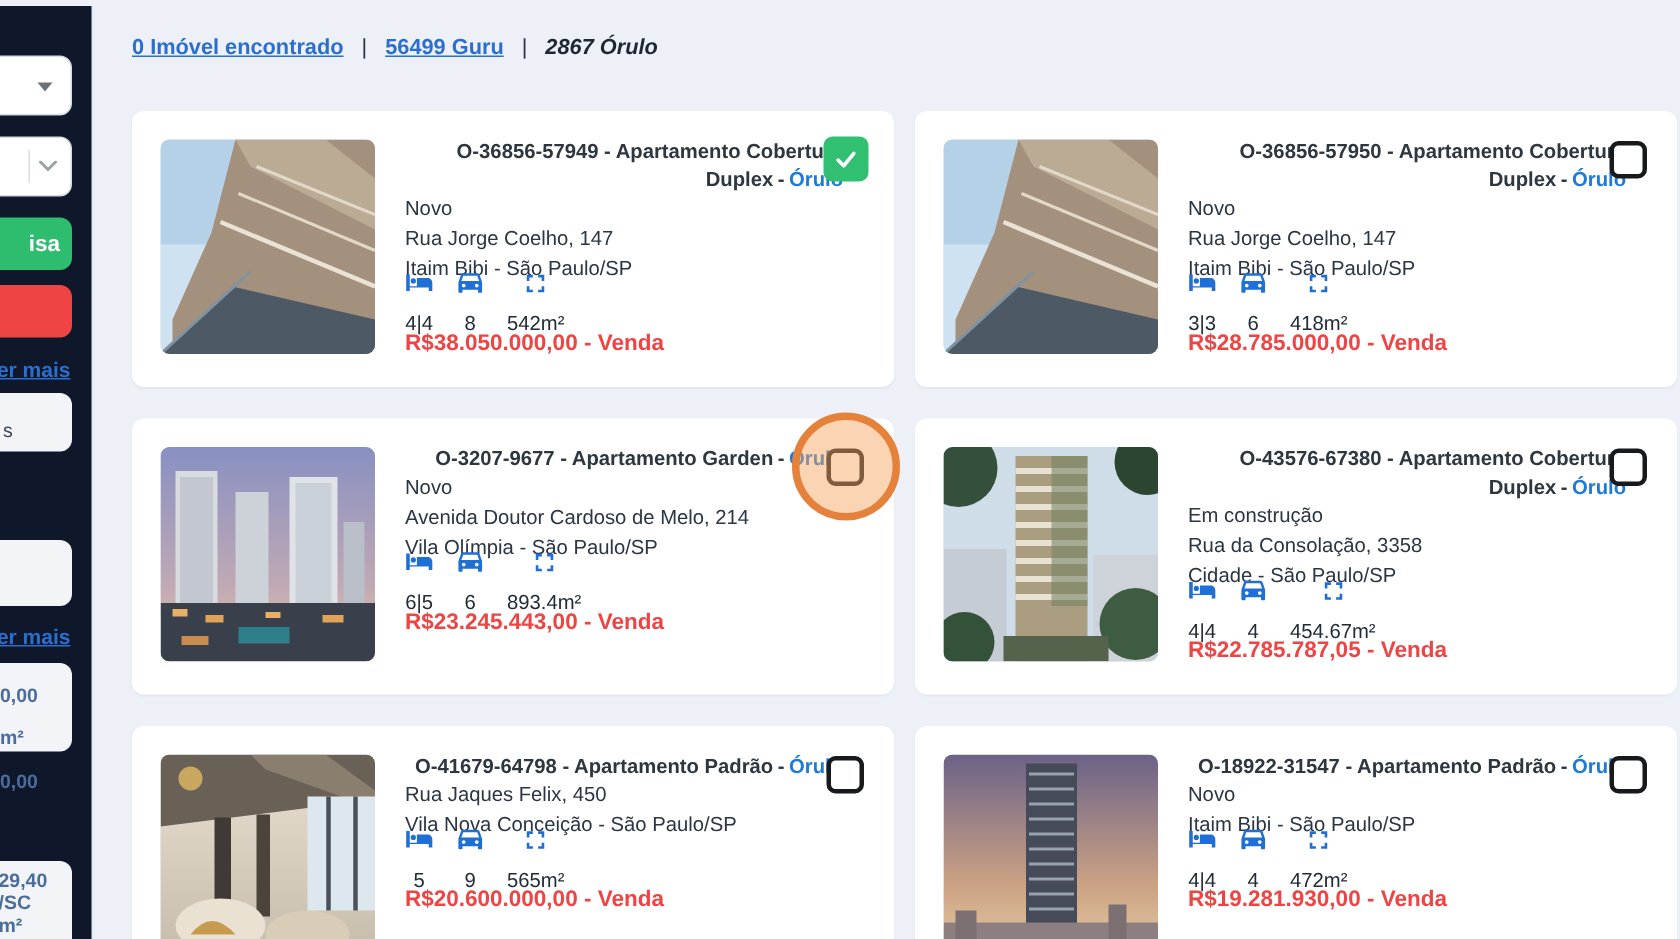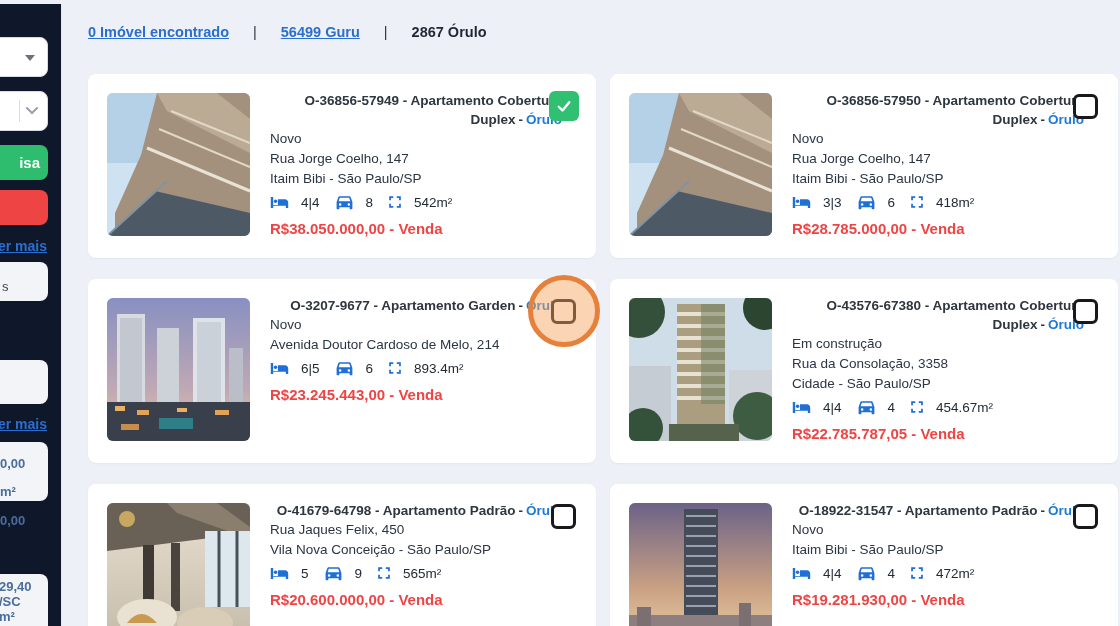--- a/index.html
+++ b/index.html
@@ -21,37 +21,37 @@
   .sb-link-1 { top:234px; } .sb-link-2 { top:412px; }
   .sb-chip { position:absolute; left:-20px; width:68px; background:#f2f4f7; border-radius:8px; color:#4a6d9b; font-size:13px; font-weight:bold; }
   .sb-chip-1 { top:258px; height:39px; color:#3a4554; font-weight:normal; }
   .sb-chip-1 span { position:absolute; left:22px; bottom:7px; }
   .sb-chip-2 { top:356px; height:44px; }
   .sb-chip-3 { top:438px; height:59px; padding:8px 0 0 20px; line-height:28px; }
   .sb-val { position:absolute; left:0; top:509px; color:#4a6d9b; font-size:13px; font-weight:bold; }
   .sb-chip-4 { top:570px; height:70px; padding:5px 0 0 19px; line-height:15px; }
 
   
-  .topbar { position:absolute; left:88px; top:24px; display:flex; align-items:flex-end; gap:24px; font-size:14.5px; font-weight:bold; z-index:2; }
+  .topbar { position:absolute; left:88px; top:24px; display:flex; align-items:flex-end; gap:12px; font-size:14.5px; font-weight:bold; z-index:2; }
   .topbar a { color:#2a6fd0; text-decoration:underline; cursor:pointer; }
   .topbar .sep { color:#2b3340; font-weight:normal; }
-  .topbar .count { color:#1f2732; }
+  .topbar .count { color:#1f2732;font-style:italic; }
 
   
   .grid { position:absolute; left:88px; top:74px; width:1030px; display:grid; grid-template-columns:508px 508px; grid-auto-rows:184px; gap:21px 14px; }
   .card { position:relative; background:#fff; border-radius:8px; box-shadow:0 1px 2px rgba(20,40,80,.05); }
   .photo { position:absolute; left:19px; top:19px; width:143px; height:143px; border-radius:6px; overflow:hidden; background:#cdd6de; }
   .photo svg { display:block; width:100%; height:100%; }
   .info { position:absolute; left:182px; top:17px; width:300px; }
   .title { font-size:13.5px; font-weight:bold; color:#2e3640; line-height:19px; width:292px;text-align:right; }
   .title .dash { margin:0 3px; }
   .title a { color:#1d7ad9; text-decoration:none; cursor:pointer; }
   .line { font-size:13.5px; color:#2b3544; line-height:20px; }
   .features { display:flex; align-items:center; margin-top:4px; font-size:13.5px; color:#222b36; height:18px; }
-  .feat { display:flex; align-items:center; gap:12px; margin-right:15px; }
+  .feat { display:flex; align-items:center; gap:12px; margin-right:15px;flex-direction:column; }
   .feat svg { display:block; }
   .price { margin-top:9px; font-size:15px; font-weight:bold; color:#ef4444; }
   .checkbox { position:absolute; top:20px; right:20px; width:25px; height:25px; border:3px solid #17191c; border-radius:6px; background:#fff; cursor:pointer; }
   .checkbox.checked { top:17px; right:17px; width:30px; height:30px; border:none; background:#31bf72; display:flex; align-items:center; justify-content:center; }
   .highlight-circle { position:absolute; left:440px; top:-4px; width:72px; height:72px; border-radius:50%; border:5px solid #e5813a; background:rgba(244,166,96,.48); z-index:6; }
 </style>
 </head>
 <body>
 
 <aside class="sidebar">
@@ -211,20 +211,21 @@
         <rect x="70" y="110" width="10" height="4" fill="#e8b066"></rect>
           <rect x="108" y="112" width="14" height="5" fill="#e2a258"></rect>
         <rect x="52" y="120" width="34" height="11" fill="#2e7f8a"></rect>
         <rect x="14" y="126" width="18" height="6" fill="#c88c4e"></rect>
       </svg>
     </div>
     <div class="info">
       <h3 class="title"><span>O-3207-9677 - Apartamento Garden</span><span class="dash">-</span><a>Órulo</a></h3>
       <div class="line">Novo</div>
       <div class="line">Avenida Doutor Cardoso de Melo, 214</div>
+      <div class="line">Vila Olímpia - São Paulo/SP</div>
       <div class="features">
         <span class="feat">
             <svg width="19" height="15" viewBox="0 0 24 18" fill="#1e6fd6">
               <path d="M1 2v14h3v-3h16v3h3V9c0-2.2-1.8-4-4-4h-9v7H4V2H1z"></path>
               <circle cx="7" cy="7.5" r="2.2"></circle>
             </svg>
             <span>6|5</span>
           </span>
         <span class="feat">
             <svg width="19" height="15" viewBox="0 0 24 19" fill="#1e6fd6">

